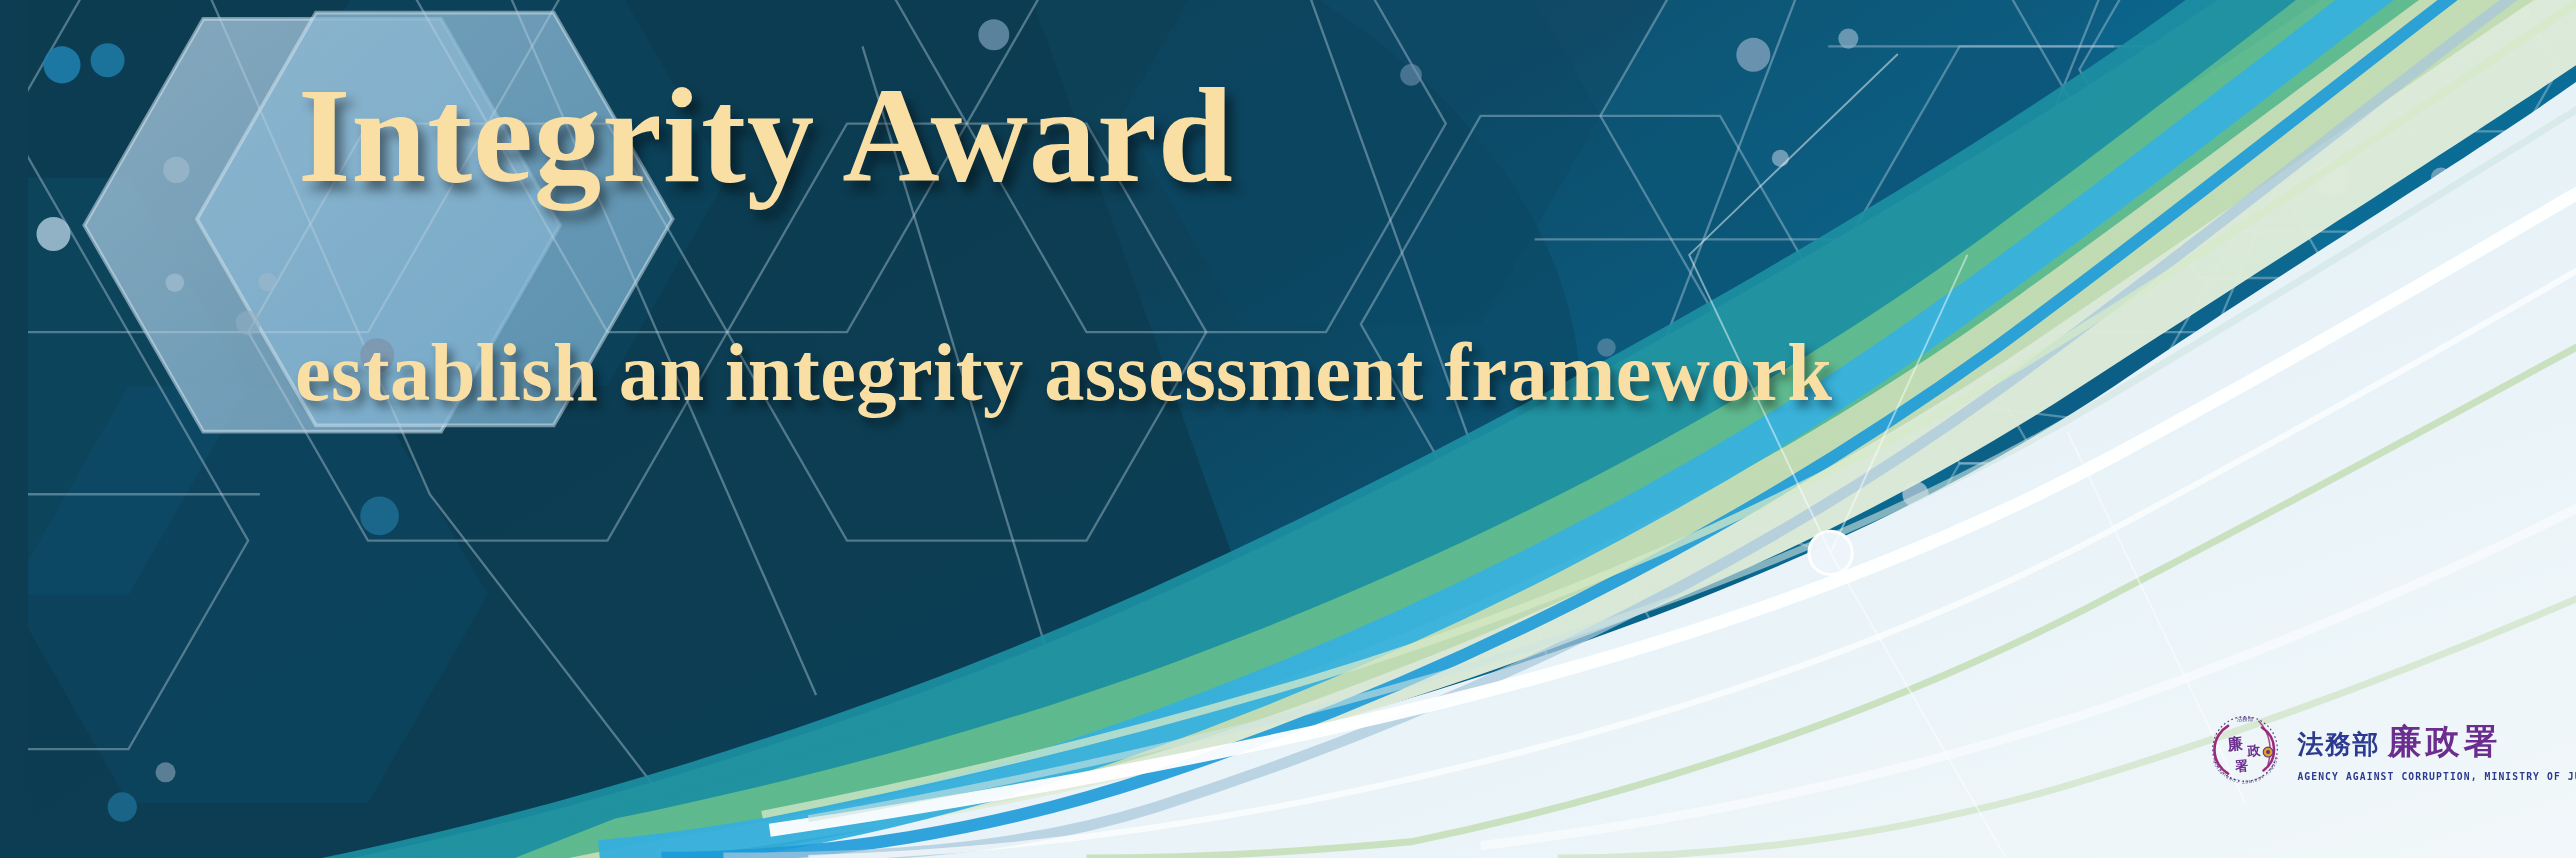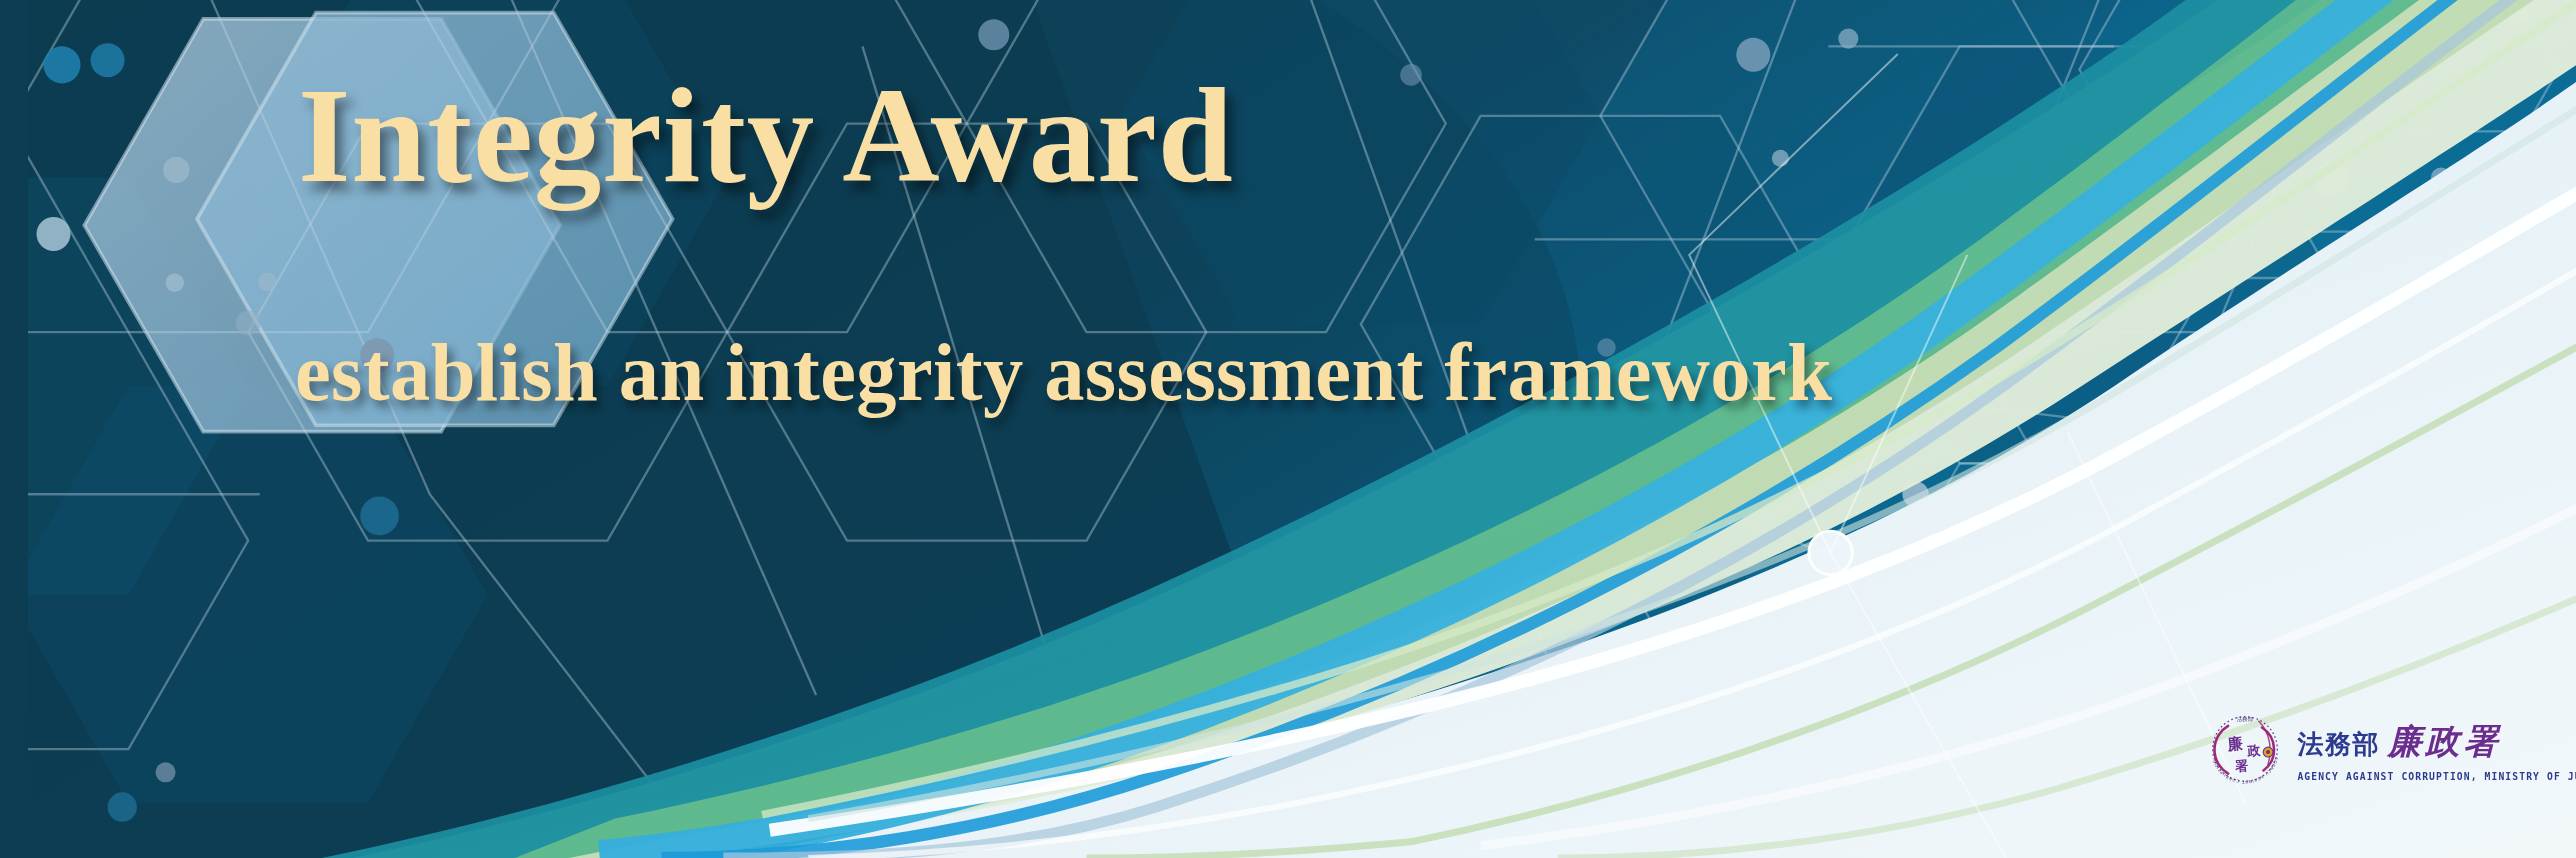--- a/index.html
+++ b/index.html
@@ -89,21 +89,20 @@
     font-size: 26px;
     color: #2c3b8f;
     letter-spacing: 1.5px;
   }
   #wm-agency {
     font-family: "DejaVu Sans", sans-serif;
     font-weight: 700;
     font-size: 34px;
     color: #6b2d8e;
     letter-spacing: 3.9px;
-    font-style: italic;
   }
   #wm-english {
     font-family: "DejaVu Sans Mono", monospace;
     font-weight: 700;
     font-size: 9.7px;
     color: #2c3b8f;
     letter-spacing: 1.1px;
     margin-top: 6.2px;
     white-space: nowrap;
   }

